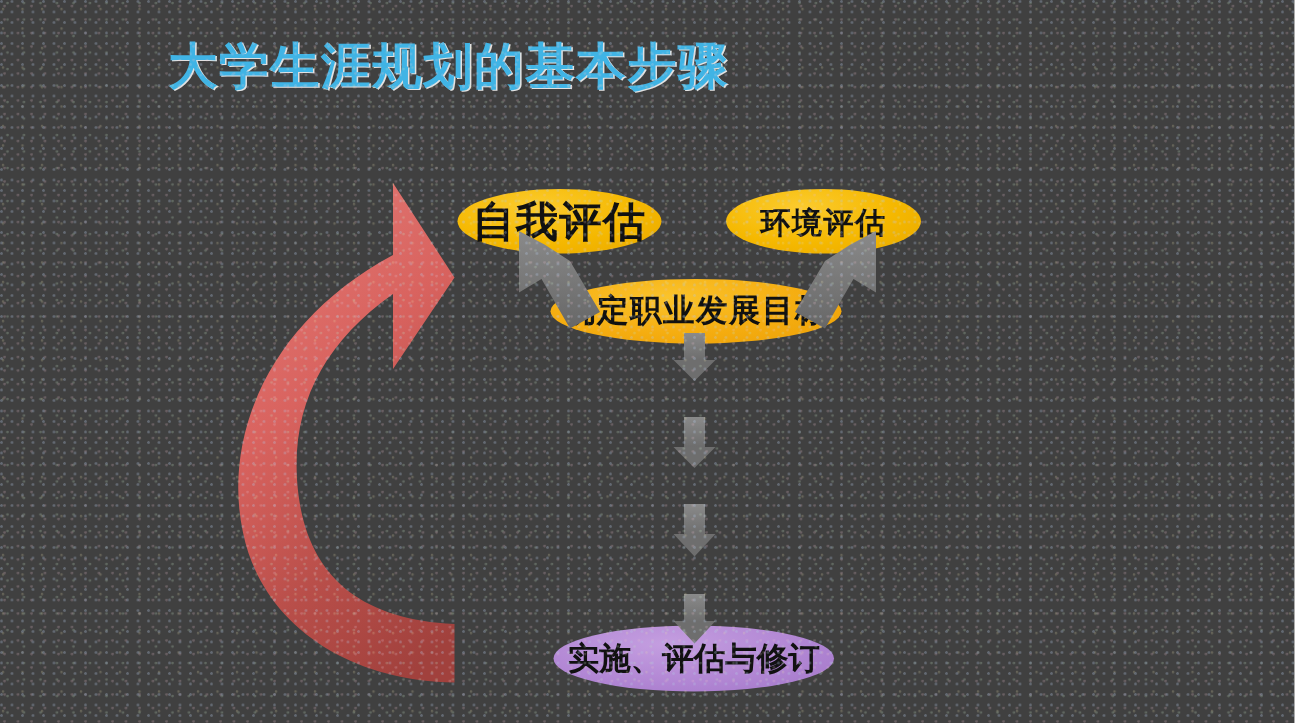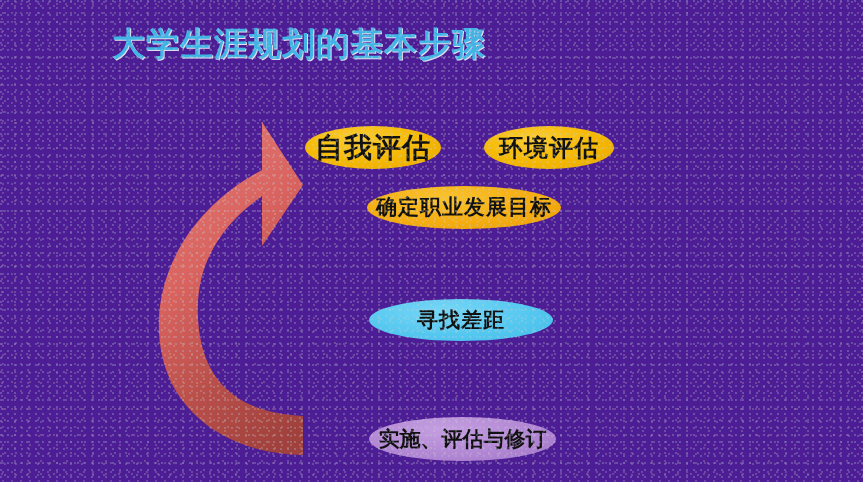--- a/index.html
+++ b/index.html
@@ -4,24 +4,23 @@
 <style>
   html, body {
     margin: 0;
     padding: 0;
     background: #ffffff;
   }
   #slide {
     position: relative;
     width: 863px;
     height: 482px;
-    background: #4c1d95;
+    background: #404040;
     overflow: hidden;
     font-family: "DejaVu Sans", "Liberation Sans", sans-serif;
-    text-align: right;
   }
   
   #noise {
     position: absolute;
     inset: 0;
     pointer-events: none;
     opacity: 0.55;
     background-image:
       radial-gradient(circle at 1px 1px, rgba(180,200,230,0.55) 0.7px, transparent 1.1px),
       radial-gradient(circle at 3px 4px, rgba(230,190,205,0.45) 0.7px, transparent 1.1px),
@@ -152,33 +151,29 @@
 
   <div id="diagram">
 
     <div class="node" style="left:305px; top:126px; width:136px; height:43px;
                 background:radial-gradient(ellipse at 38% 28%, #fbcb2e 0%, #f5b800 55%, #e8a800 100%);">
       <span class="label" style="font-size:28px;">自我评估</span>
     </div>
 
     <div class="node" style="left:484px; top:126px; width:130px; height:43px;
                 background:radial-gradient(ellipse at 38% 28%, #fbcb2e 0%, #f5b800 55%, #e8a800 100%);">
-      <span class="label" style="font-size:24px;">环境评估</span>
+      <span class="label" style="font-size:20px;">环境评估</span>
     </div>
 
     <div class="node" style="left:367px; top:186px; width:194px; height:43px;
                 background:radial-gradient(ellipse at 40% 28%, #fac32b 0%, #f5ad10 55%, #eb9f06 100%);">
       <span class="label" style="font-size:21px;">确定职业发展目标</span>
     </div>
 
 
-    <div class="node" style="left:369px; top:299px; width:184px; height:42px;
-                background:radial-gradient(ellipse at 40% 28%, #76d6f6 0%, #55c8f0 55%, #3fbdea 100%);">
-      <span class="label" style="font-size:21px;">寻找差距</span>
-    </div>
 
 
     <div class="node" style="left:369px; top:417px; width:187px; height:44px;
                 background:radial-gradient(ellipse at 40% 28%, #c49ee0 0%, #b287d4 55%, #a276c8 100%);">
       <span class="label" style="font-size:21px; letter-spacing:0px;">实施、评估与修订</span>
     </div>
 
   </div>
 
   <div id="noise"></div>

